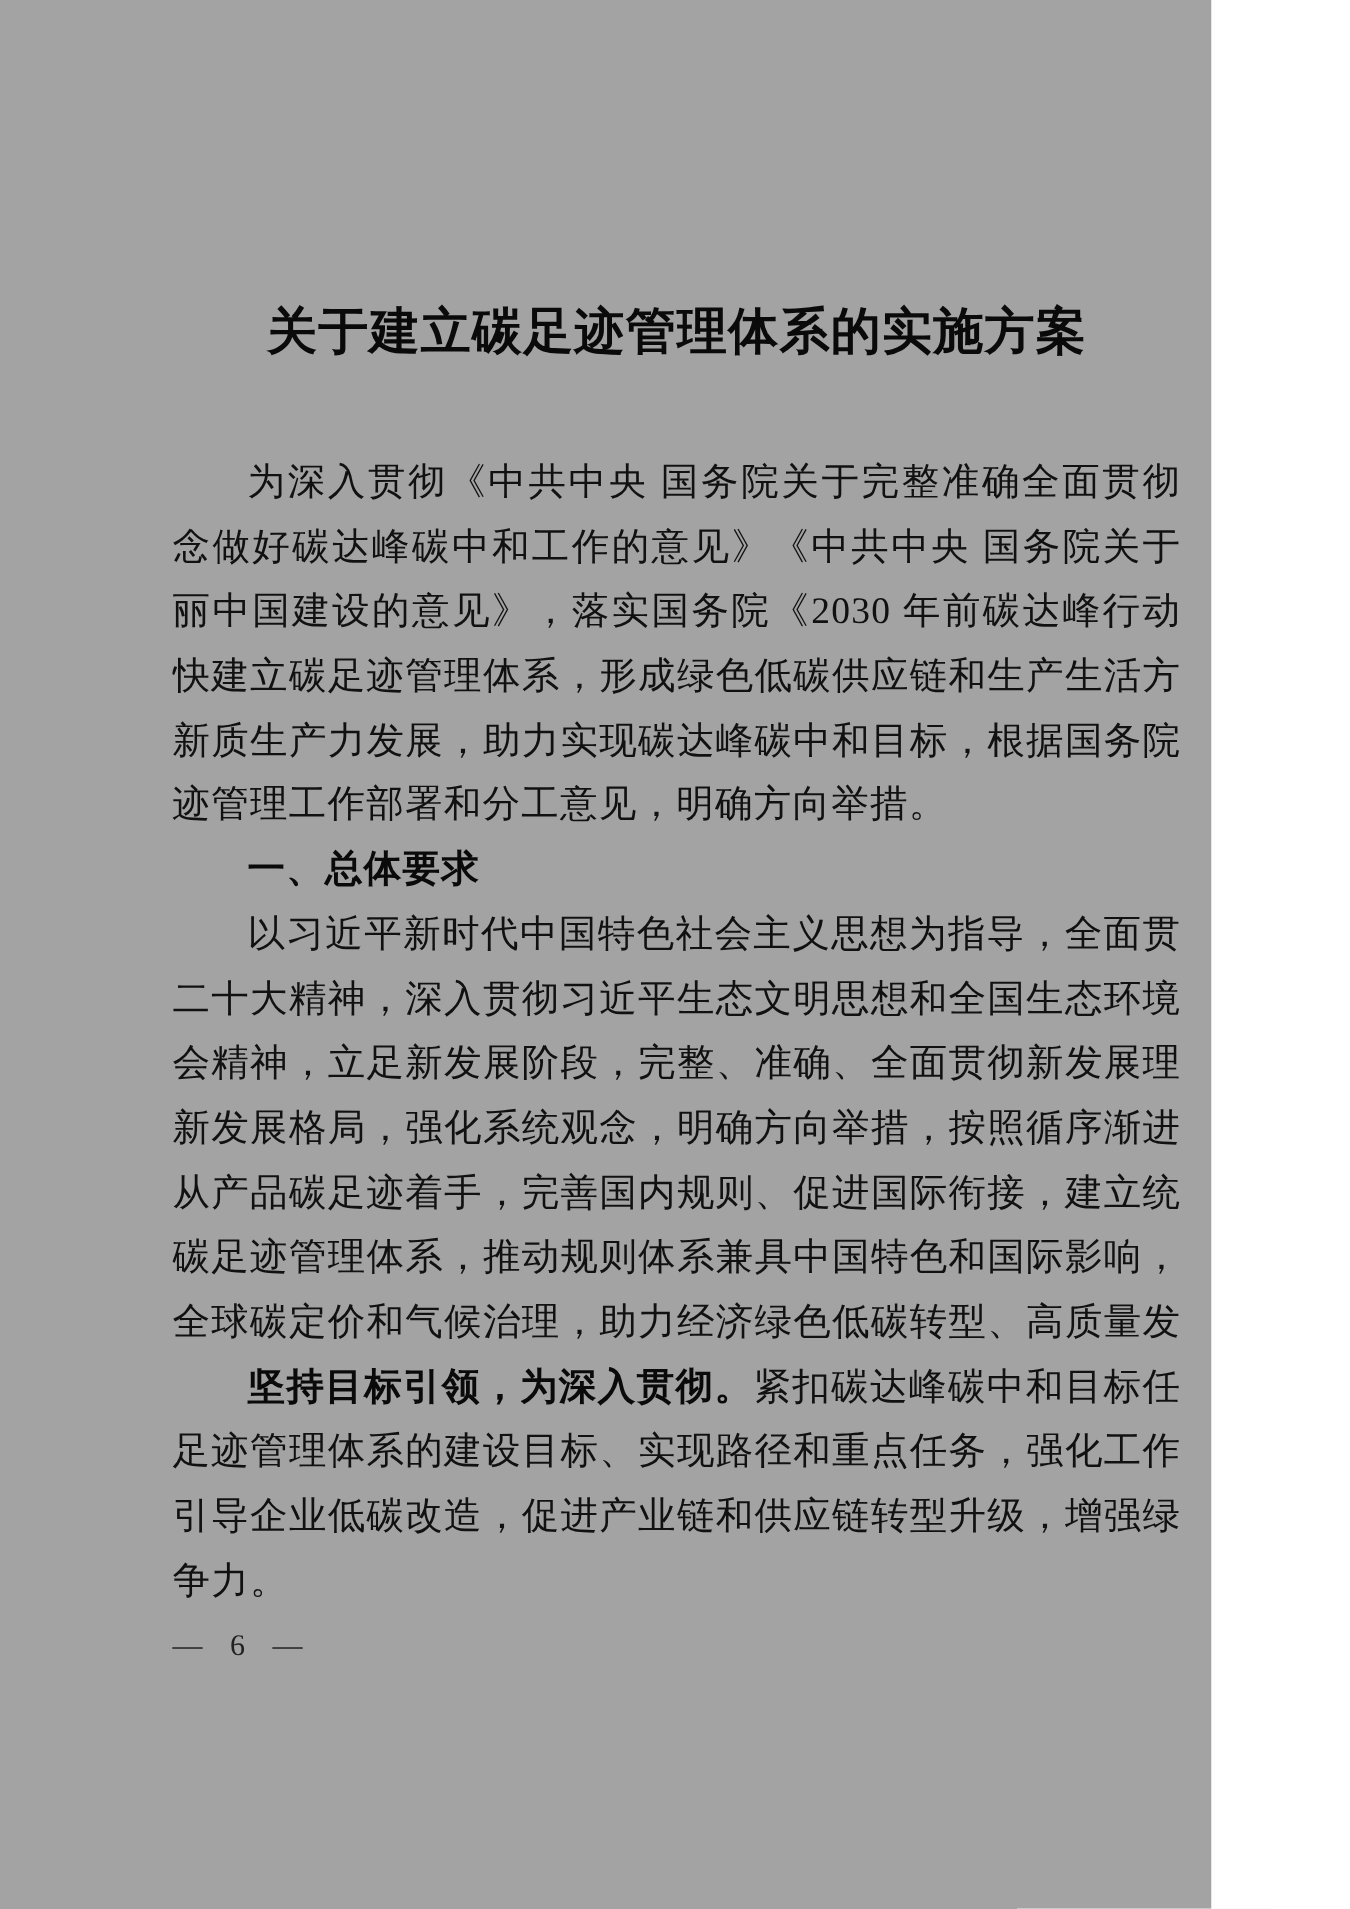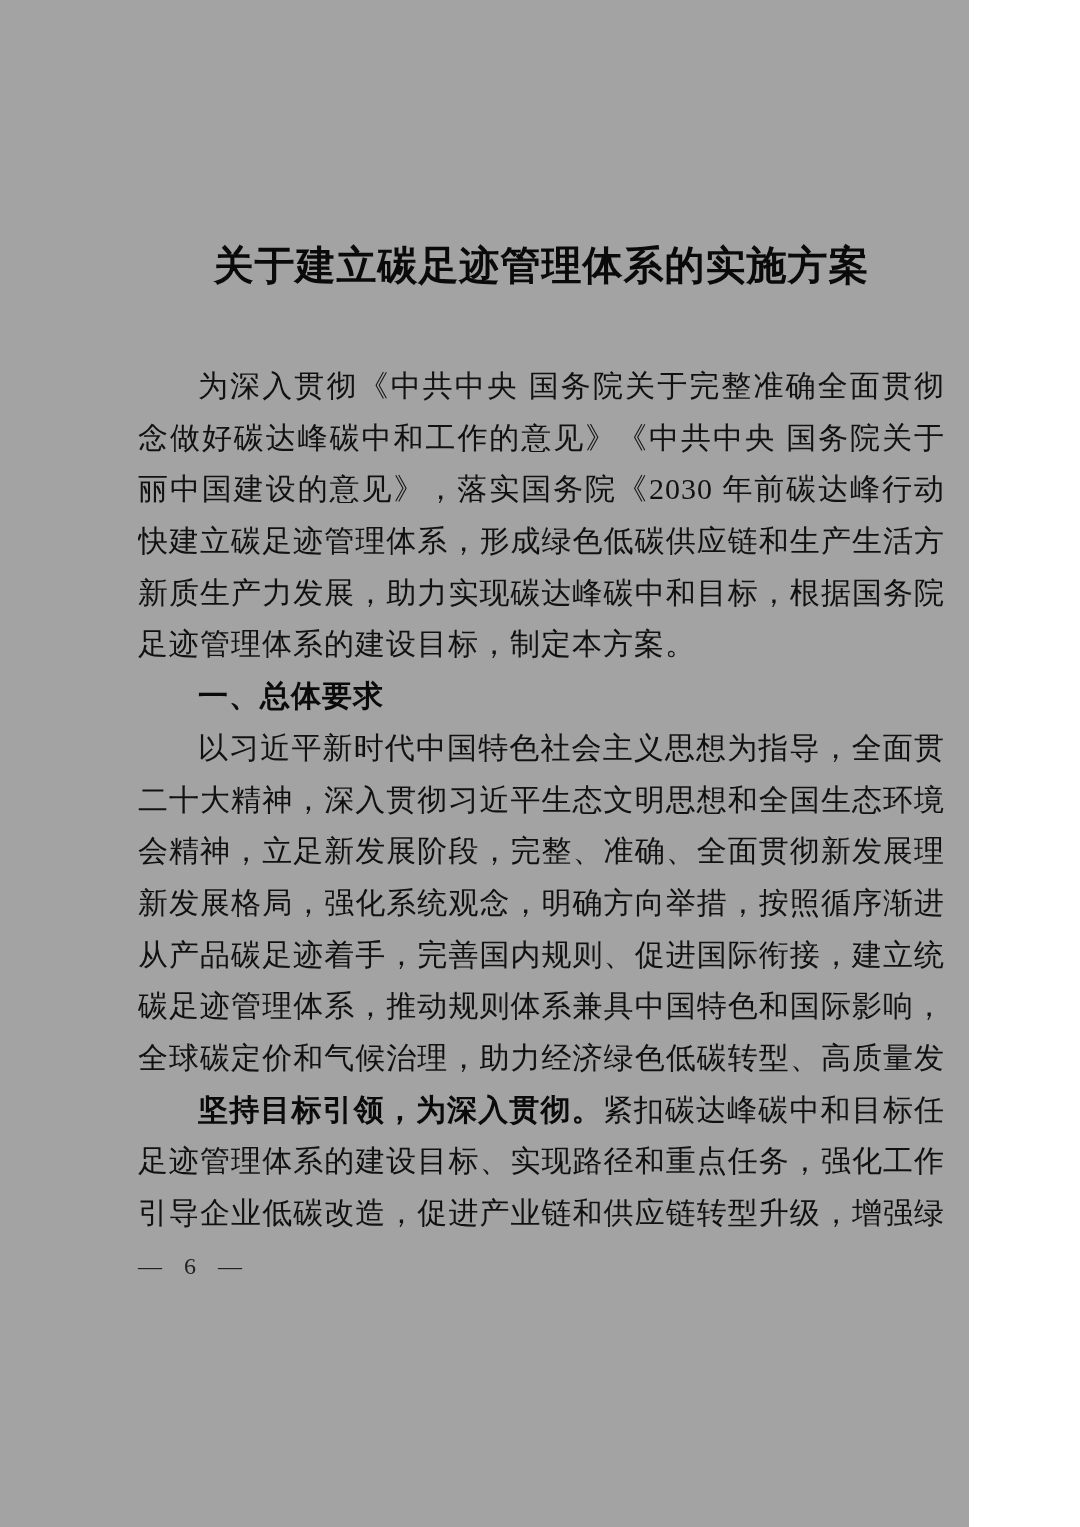--- a/index.html
+++ b/index.html
@@ -76,28 +76,29 @@
 
 <div class="page">
   <h1 class="doc-title">关于建立碳足迹管理体系的实施方案</h1>
 
   <div class="doc-body" id="doc-body">
       <div class="line indent justify">为深入贯彻《中共中央 国务院关于完整准确全面贯彻新发展理</div>
       <div class="line justify">念做好碳达峰碳中和工作的意见》《中共中央 国务院关于全面推进美</div>
       <div class="line justify">丽中国建设的意见》，落实国务院《2030 年前碳达峰行动方案》，加</div>
       <div class="line justify">快建立碳足迹管理体系，形成绿色低碳供应链和生产生活方式，推动</div>
       <div class="line justify">新质生产力发展，助力实现碳达峰碳中和目标，根据国务院关于碳足</div>
-      <div class="line">足迹管理体系的建设目标，制定本方案。</div>
+      <div class="line">迹管理工作部署和分工意见，明确方向举措。</div>
       <div class="line heading indent">一、总体要求</div>
       <div class="line indent justify">以习近平新时代中国特色社会主义思想为指导，全面贯彻党的</div>
       <div class="line justify">二十大精神，深入贯彻习近平生态文明思想和全国生态环境保护大</div>
       <div class="line justify">会精神，立足新发展阶段，完整、准确、全面贯彻新发展理念，构建</div>
       <div class="line justify">新发展格局，强化系统观念，明确方向举措，按照循序渐进的原则，</div>
       <div class="line justify">从产品碳足迹着手，完善国内规则、促进国际衔接，建立统一规范的</div>
       <div class="line justify">碳足迹管理体系，推动规则体系兼具中国特色和国际影响，积极参与</div>
       <div class="line justify">全球碳定价和气候治理，助力经济绿色低碳转型、高质量发展和美丽</div>
       <div class="line indent justify"><span class="em">坚持目标引领，为深入贯彻。</span>紧扣碳达峰碳中和目标任务，明确碳</div>
       <div class="line justify">足迹管理体系的建设目标、实现路径和重点任务，强化工作协同落实，</div>
       <div class="line justify">引导企业低碳改造，促进产业链和供应链转型升级，增强绿色低碳竞</div>
+      <div class="line">争力。</div>
     </div>
 
   <div class="doc-footer">— 6 —</div>
 </div>
 
 </body></html>

